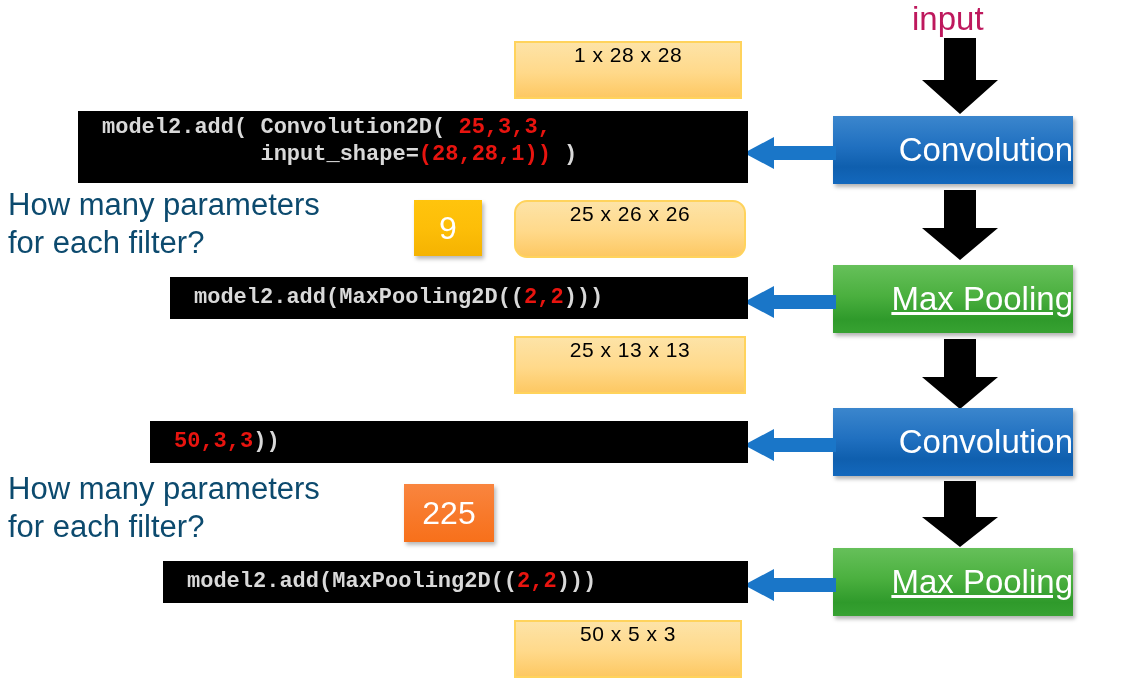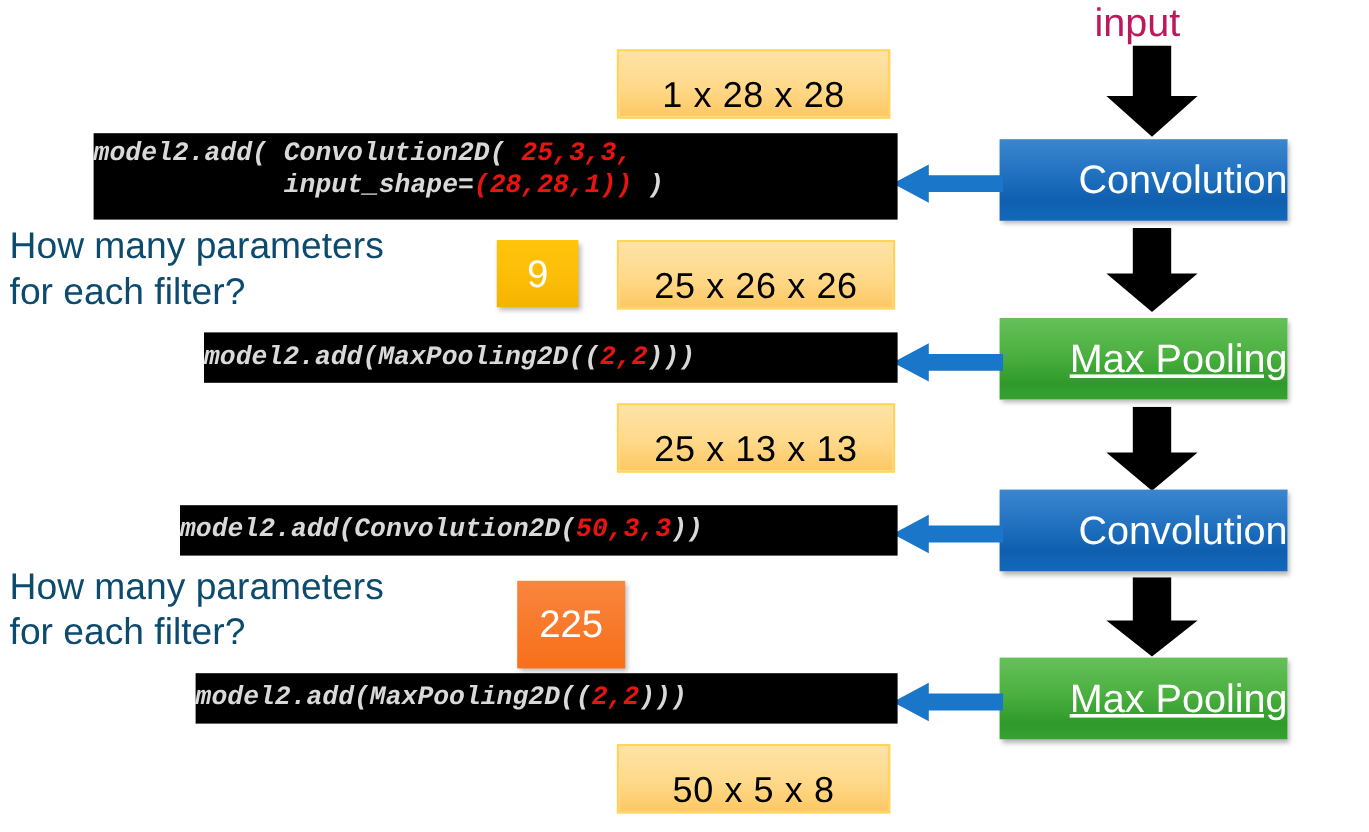--- a/index.html
+++ b/index.html
@@ -16,41 +16,40 @@
     height: 693px;
     background: #ffffff;
   }
 
   
   .shape-box {
     position: absolute;
     background: linear-gradient(180deg, #fde3a7 0%, #ffd98a 55%, #fdc863 100%);
     border: 2px solid #ffd35c;
     display: flex;
-    align-items: flex-end;
+    align-items: flex-start;
     justify-content: center;
     color: #000000;
-    font-size: 30px;
+    font-size: 21px;
     font-family: "Liberation Sans", sans-serif;
     letter-spacing: 0.5px;
     white-space: nowrap;
   }
 
   
   .code-box {
     position: absolute;
     background: #000000;
     color: #d9d9d9;
     font-family: "Liberation Mono", monospace;
     font-size: 22px;
     font-weight: bold;
     line-height: 1.22;
-    padding: 4px 6px 4px 0;
+    padding: 4px 6px 4px 24px;
     white-space: pre;
-    font-style: italic;
   }
   .code-box .num { color: #e8140f; }
 
   
   .layer-box {
     position: absolute;
     display: flex;
     align-items: center;
     justify-content: flex-end;
     color: #ffffff;
@@ -153,44 +152,44 @@
   <svg class="arrow-left" style="left:744px; top:427px;" width="92" height="36" viewBox="0 0 92 36">
     <polygon points="0,18 30,2 30,11 92,11 92,25 30,25 30,34" fill="#1a76c8"></polygon>
   </svg>
   <svg class="arrow-left" style="left:744px; top:567px;" width="92" height="36" viewBox="0 0 92 36">
     <polygon points="0,18 30,2 30,11 92,11 92,25 30,25 30,34" fill="#1a76c8"></polygon>
   </svg>
 
   <div class="shape-box" style="left:514px; top:41px; width:228px; height:58px;">
     <span>1 x 28 x 28</span>
   </div>
-  <div class="shape-box" style="left:514px; top:200px; width:232px; height:58px;">
+  <div class="shape-box" style="left:514px; top:200px; width:232px; height:58px;border-radius:13px;">
     <span>25 x 26 x 26</span>
   </div>
   <div class="shape-box" style="left:514px; top:336px; width:232px; height:58px;">
     <span>25 x 13 x 13</span>
   </div>
   <div class="shape-box" style="left:514px; top:620px; width:228px; height:58px;">
-    <span>50 x 5 x 8</span>
+    <span>50 x 5 x 3</span>
   </div>
 
   <div class="code-box" style="left:78px; top:111px; width:670px; height:72px;"><span>model2.add( Convolution2D( </span><span class="num">25,3,3,</span>
 <span>            input_shape=</span><span class="num">(28,28,1))</span><span> )</span></div>
 
   <div class="code-box" style="left:170px; top:277px; width:578px; height:42px; display:flex; align-items:center;"><span>model2.add(MaxPooling2D((</span><span class="num">2,2</span><span>)))</span></div>
 
-  <div class="code-box" style="left:150px; top:421px; width:598px; height:42px; display:flex; align-items:center;"><span>model2.add(Convolution2D(</span><span class="num">50,3,3</span><span>))</span></div>
+  <div class="code-box" style="left:150px; top:421px; width:598px; height:42px; display:flex; align-items:center;"><span class="num">50,3,3</span><span>))</span></div>
 
   <div class="code-box" style="left:163px; top:561px; width:585px; height:42px; display:flex; align-items:center;"><span>model2.add(MaxPooling2D((</span><span class="num">2,2</span><span>)))</span></div>
 
   <div class="plain-text" style="left:8px; top:186px; width:400px;">How many parameters
 for each filter?</div>
   <div class="badge badge-gold" style="left:414px; top:200px; width:68px; height:56px;">
     <span>9</span>
   </div>
 
   <div class="plain-text" style="left:8px; top:470px; width:400px;">How many parameters
 for each filter?</div>
-  <div class="badge badge-orange" style="left:404px; top:484px; width:90px; height:73px;margin-left:27px;">
+  <div class="badge badge-orange" style="left:404px; top:484px; width:90px; height:58px;">
     <span>225</span>
   </div>
 
 </div>
 
 </body></html>

